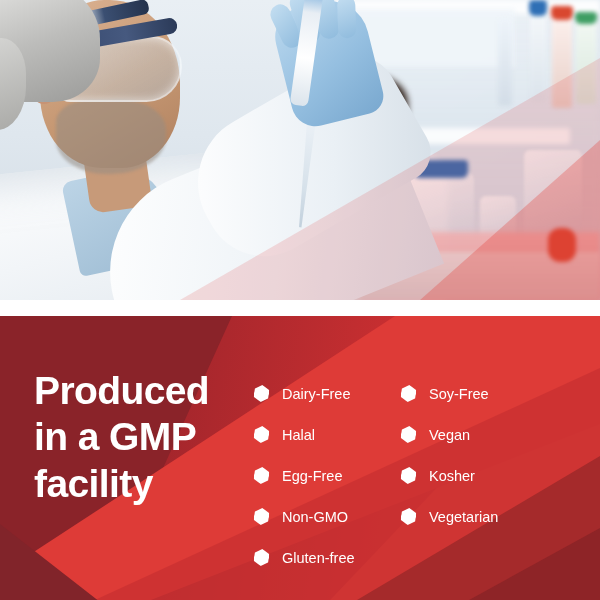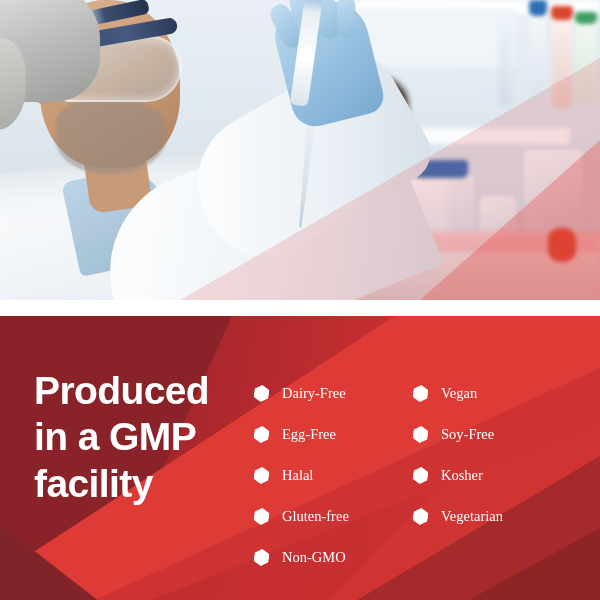--- a/index.html
+++ b/index.html
@@ -287,22 +287,21 @@
     font-size: 39px;
     font-weight: bold;
     line-height: 1.19;
     letter-spacing: -0.6px;
     white-space: pre-line;
   }
   .lists {
     position: absolute;
     left: 254px; top: 57px;
     display: flex;
-    gap: 12px;
-    font-family: Liberation Serif, serif;
+    gap: 0;
   }
   .list-col { width: 147px; }
   .list-item {
     display: flex;
     align-items: center;
     height: 41px;
     color: #ffffff;
     font-size: 14.5px;
     font-weight: normal;
   }
@@ -404,44 +403,44 @@
 
       <div class="lists">
 
         <div class="list-col">
           <div class="list-item">
             <span class="hexbullet"></span>
             <span class="list-label">Dairy-Free</span>
           </div>
           <div class="list-item">
             <span class="hexbullet"></span>
+            <span class="list-label">Halal</span>
+          </div>
+          <div class="list-item">
+            <span class="hexbullet"></span>
             <span class="list-label">Egg-Free</span>
           </div>
           <div class="list-item">
             <span class="hexbullet"></span>
-            <span class="list-label">Halal</span>
+            <span class="list-label">Non-GMO</span>
           </div>
           <div class="list-item">
             <span class="hexbullet"></span>
             <span class="list-label">Gluten-free</span>
           </div>
-          <div class="list-item">
-            <span class="hexbullet"></span>
-            <span class="list-label">Non-GMO</span>
-          </div>
         </div>
 
         <div class="list-col">
           <div class="list-item">
             <span class="hexbullet"></span>
+            <span class="list-label">Soy-Free</span>
+          </div>
+          <div class="list-item">
+            <span class="hexbullet"></span>
             <span class="list-label">Vegan</span>
-          </div>
-          <div class="list-item">
-            <span class="hexbullet"></span>
-            <span class="list-label">Soy-Free</span>
           </div>
           <div class="list-item">
             <span class="hexbullet"></span>
             <span class="list-label">Kosher</span>
           </div>
           <div class="list-item">
             <span class="hexbullet"></span>
             <span class="list-label">Vegetarian</span>
           </div>
         </div>

